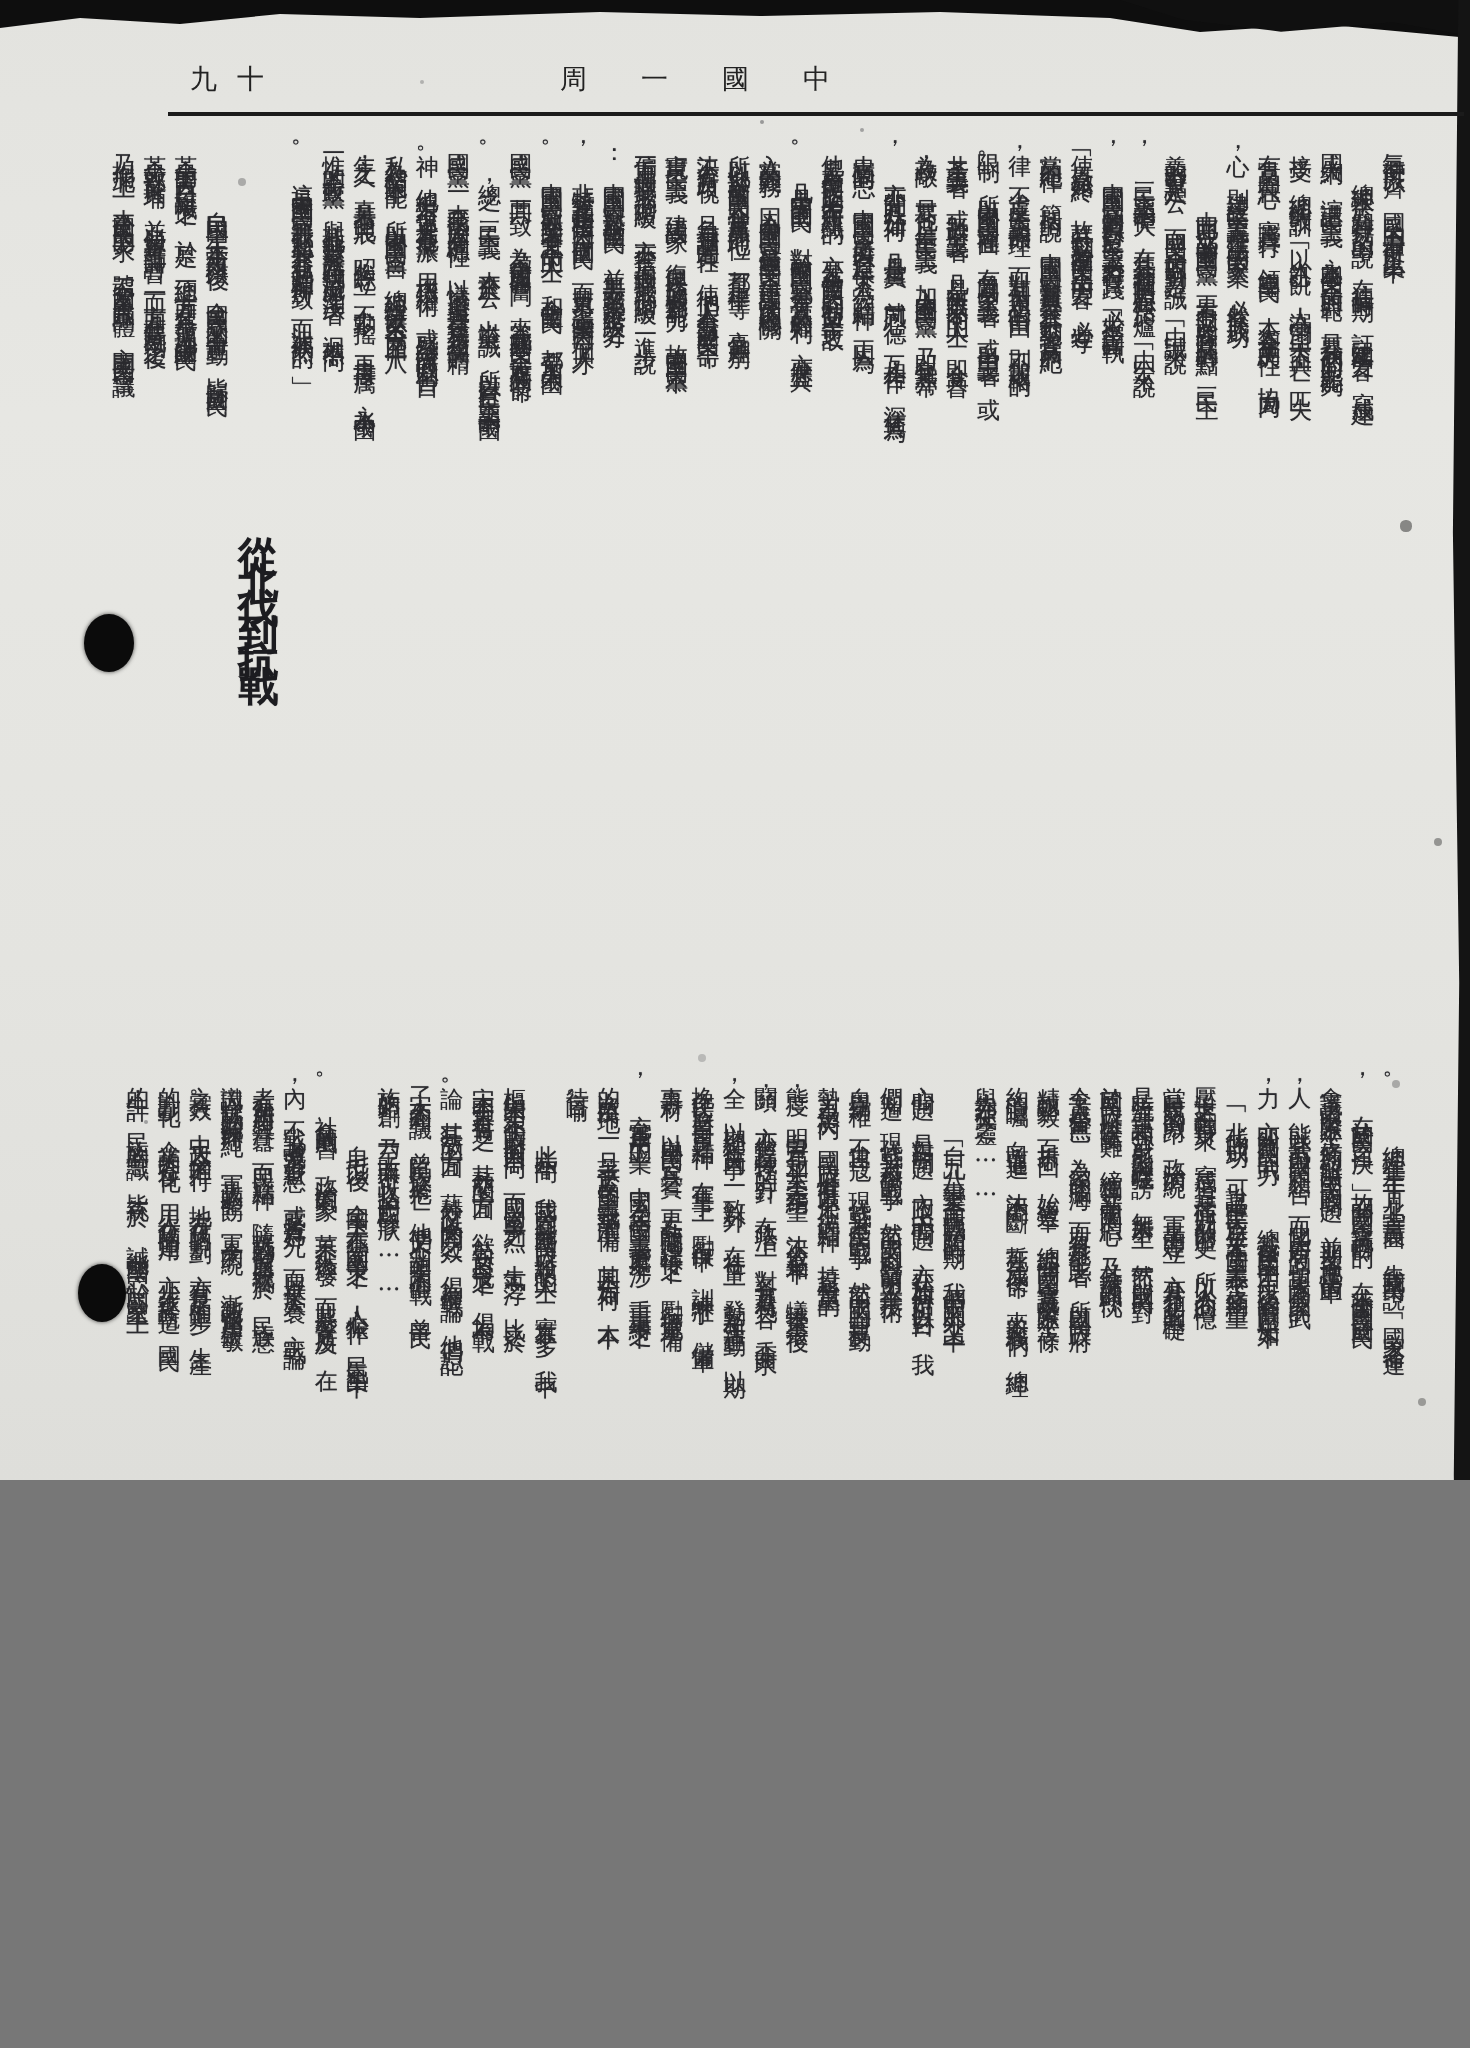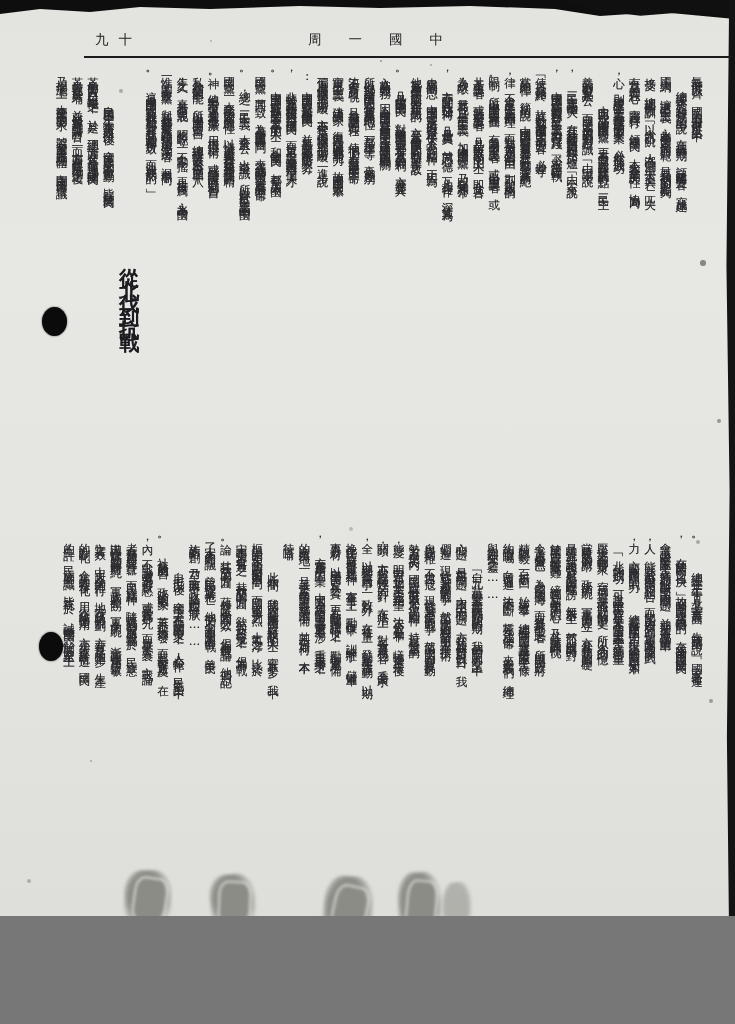--- a/index.html
+++ b/index.html
@@ -1,32 +1,32 @@
 <!DOCTYPE html>
 <html><head>
 <meta charset="utf-8">
 <style>
   html,body{margin:0;padding:0;background:#777;}
   .page{
-    position:relative;width:735px;height:916px;margin:0 auto;overflow:hidden;
+    position:relative;width:735px;height:740px;margin:0 auto;overflow:hidden;
     background:linear-gradient(180deg,#e3e3df 0%,#e7e7e3 28%,#e4e4e0 65%,#dedeDA 100%);
     font-family:"DejaVu Serif","Liberation Serif",serif;color:#28282c;
   }
   
   .edge-top{position:absolute;left:0;top:0;width:735px;height:20px;background:#0e0e0e;
     clip-path:polygon(0 0,735px 0,735px 19px,660px 12px,600px 16px,555px 9px,470px 6px,380px 8px,300px 6px,210px 9px,140px 7px,90px 12px,40px 9px,0 14px);}
   .edge-right{position:absolute;top:0;left:726px;width:9px;height:1024px;background:#141414;
     clip-path:polygon(35% 0,100% 0,100% 100%,45% 100%,10% 72%,40% 48%,5% 26%);}
   .corner-tr{position:absolute;left:560px;top:0;width:175px;height:18px;background:#101010;
     clip-path:polygon(0 0,100% 0,100% 100%,78% 62%,46% 88%,18% 55%);}
   .edge-bottom{position:absolute;left:0;top:1016px;width:735px;height:8px;background:
     repeating-linear-gradient(90deg,rgba(70,70,66,.28) 0 26px,rgba(120,120,116,.08) 26px 54px);}
   
   .pagenum{position:absolute;left:95px;top:31px;font-size:13.5px;letter-spacing:10px;color:#222;}
-  .journal{position:absolute;left:308px;top:31px;font-size:13.5px;letter-spacing:27px;color:#222;}
+  .journal{position:absolute;left:280px;top:31px;font-size:13.5px;letter-spacing:27px;color:#222;}
   .rule{position:absolute;left:84px;top:56px;width:648px;height:2px;background:#1b1b1b;}
   
   .block{position:absolute;writing-mode:vertical-rl;text-orientation:upright;overflow:hidden;}
   .block.upper{left:50px;top:68px;width:654px;height:458px;}
   .block.lower{left:56px;top:534px;width:648px;height:484px;}
   .colgroup{display:block;}
   .col{
     display:block;white-space:nowrap;
     font-size:11.5px;letter-spacing:2.6px;line-height:15.6px;
     color:#2a2a2e;text-shadow:0 0 .4px rgba(40,40,44,.6);

